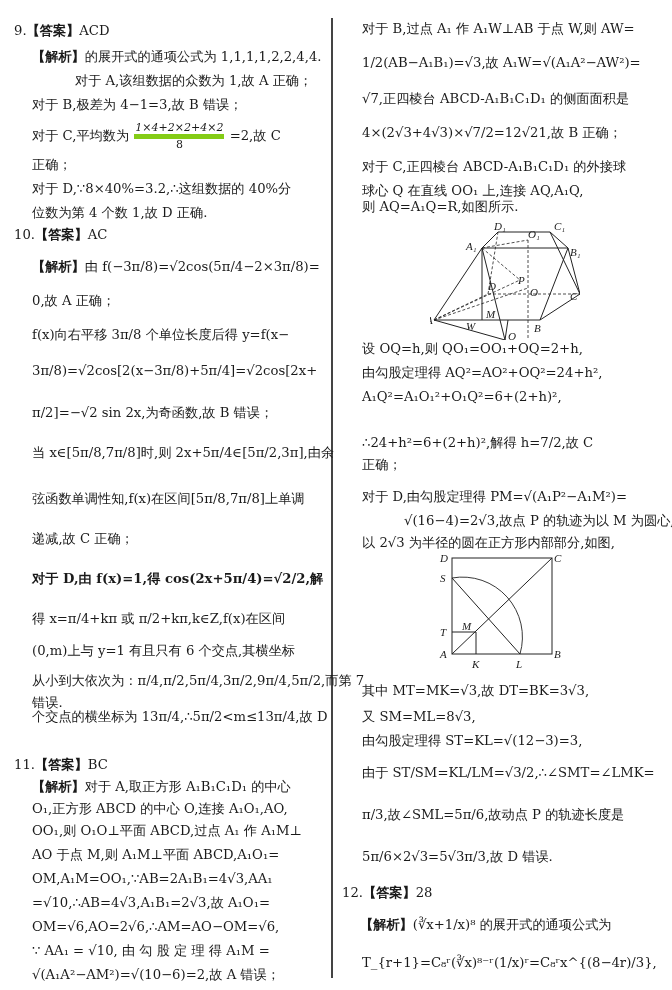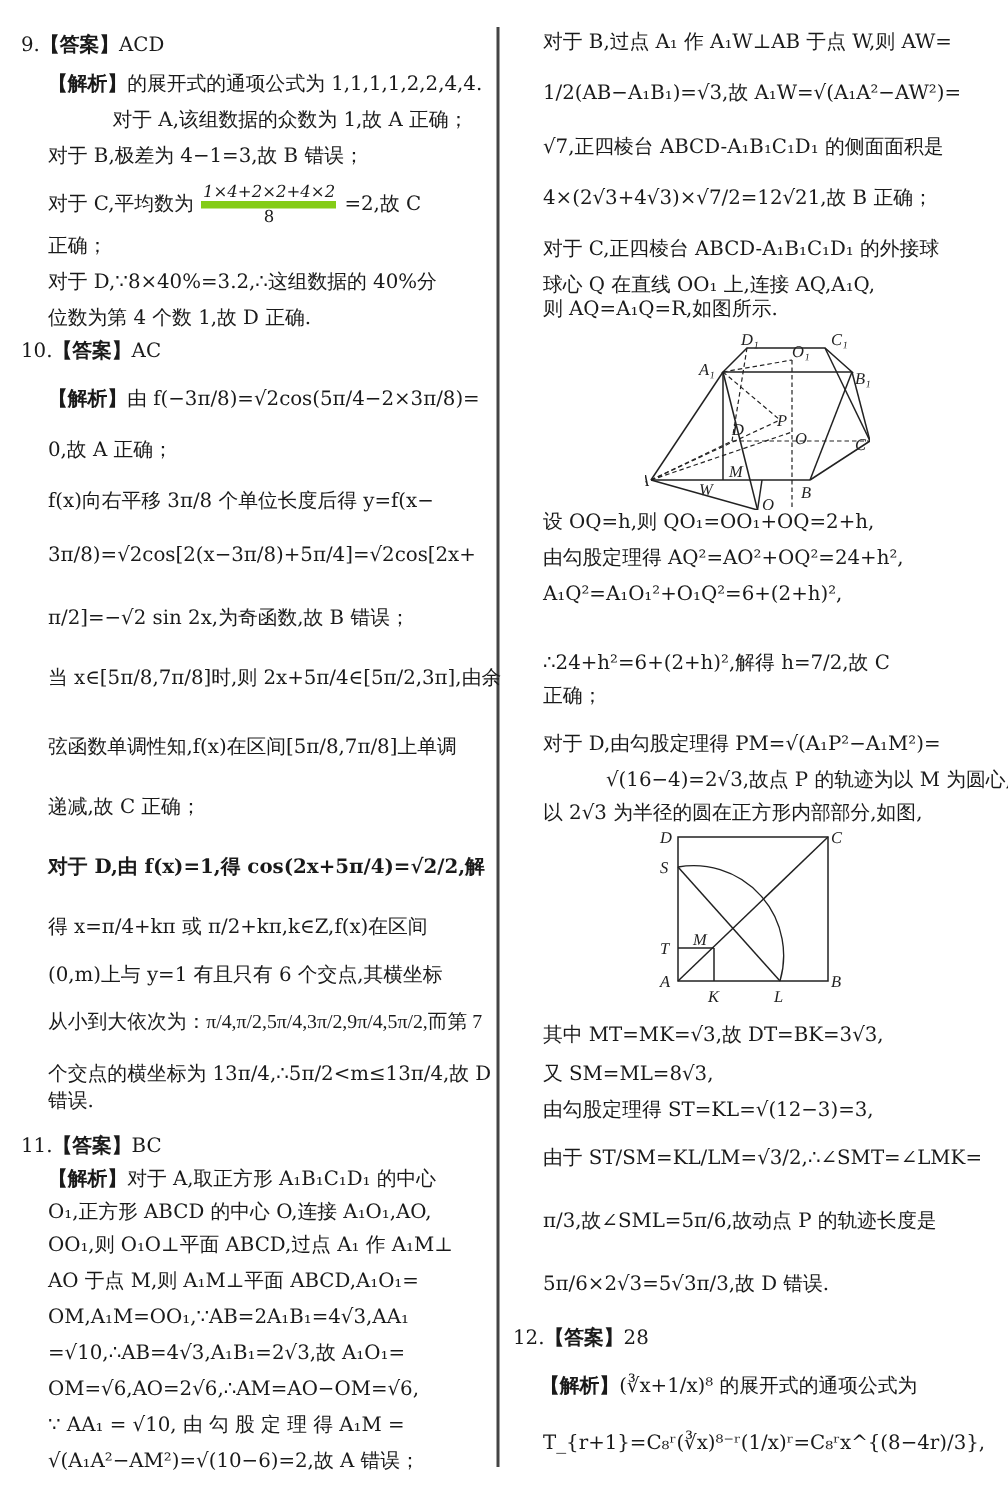--- a/index.html
+++ b/index.html
@@ -49,23 +49,23 @@
   <div class="ln" style="left:32px;top:292px;">0,故 A 正确；</div>
   <div class="ln" style="left:32px;top:326px;">f(x)向右平移 3π/8 个单位长度后得 y=f(x−</div>
   <div class="ln" style="left:32px;top:362px;">3π/8)=√2cos[2(x−3π/8)+5π/4]=√2cos[2x+</div>
   <div class="ln" style="left:32px;top:404px;">π/2]=−√2 sin 2x,为奇函数,故 B 错误；</div>
   <div class="ln" style="left:32px;top:444px;">当 x∈[5π/8,7π/8]时,则 2x+5π/4∈[5π/2,3π],由余</div>
   <div class="ln" style="left:32px;top:490px;">弦函数单调性知,f(x)在区间[5π/8,7π/8]上单调</div>
   <div class="ln" style="left:32px;top:530px;">递减,故 C 正确；</div>
   <div class="ln" style="left:32px;top:570px;font-weight:bold;">对于 D,由 f(x)=1,得 cos(2x+5π/4)=√2/2,解</div>
   <div class="ln" style="left:32px;top:610px;">得 x=π/4+kπ 或 π/2+kπ,k∈Z,f(x)在区间</div>
   <div class="ln" style="left:32px;top:642px;">(0,m)上与 y=1 有且只有 6 个交点,其横坐标</div>
-  <div class="ln" style="left:32px;top:672px;font-family:Liberation Serif, serif;">从小到大依次为：π/4,π/2,5π/4,3π/2,9π/4,5π/2,而第 7</div>
+  <div class="ln" style="left:32px;top:672px;">从小到大依次为：π/4,π/2,5π/4,3π/2,9π/4,5π/2,而第 7</div>
   <div class="ln" style="left:32px;top:708px;">个交点的横坐标为 13π/4,∴5π/2&lt;m≤13π/4,故 D</div>
-  <div class="ln" style="left:32px;top:726px;">错误.</div>
+  <div class="ln" style="left:32px;top:694px;">错误.</div>
 
   <div class="ln" style="left:14px;top:756px;">
     <span>11.</span><span class="b">【答案】</span><span>BC</span>
   </div>
   <div class="ln" style="left:32px;top:778px;">
     <span class="b">【解析】</span><span>对于 A,取正方形 A₁B₁C₁D₁ 的中心</span>
   </div>
   <div class="ln" style="left:32px;top:800px;">O₁,正方形 ABCD 的中心 O,连接 A₁O₁,AO,</div>
   <div class="ln" style="left:32px;top:822px;">OO₁,则 O₁O⊥平面 ABCD,过点 A₁ 作 A₁M⊥</div>
   <div class="ln" style="left:32px;top:846px;">AO 于点 M,则 A₁M⊥平面 ABCD,A₁O₁=</div>

